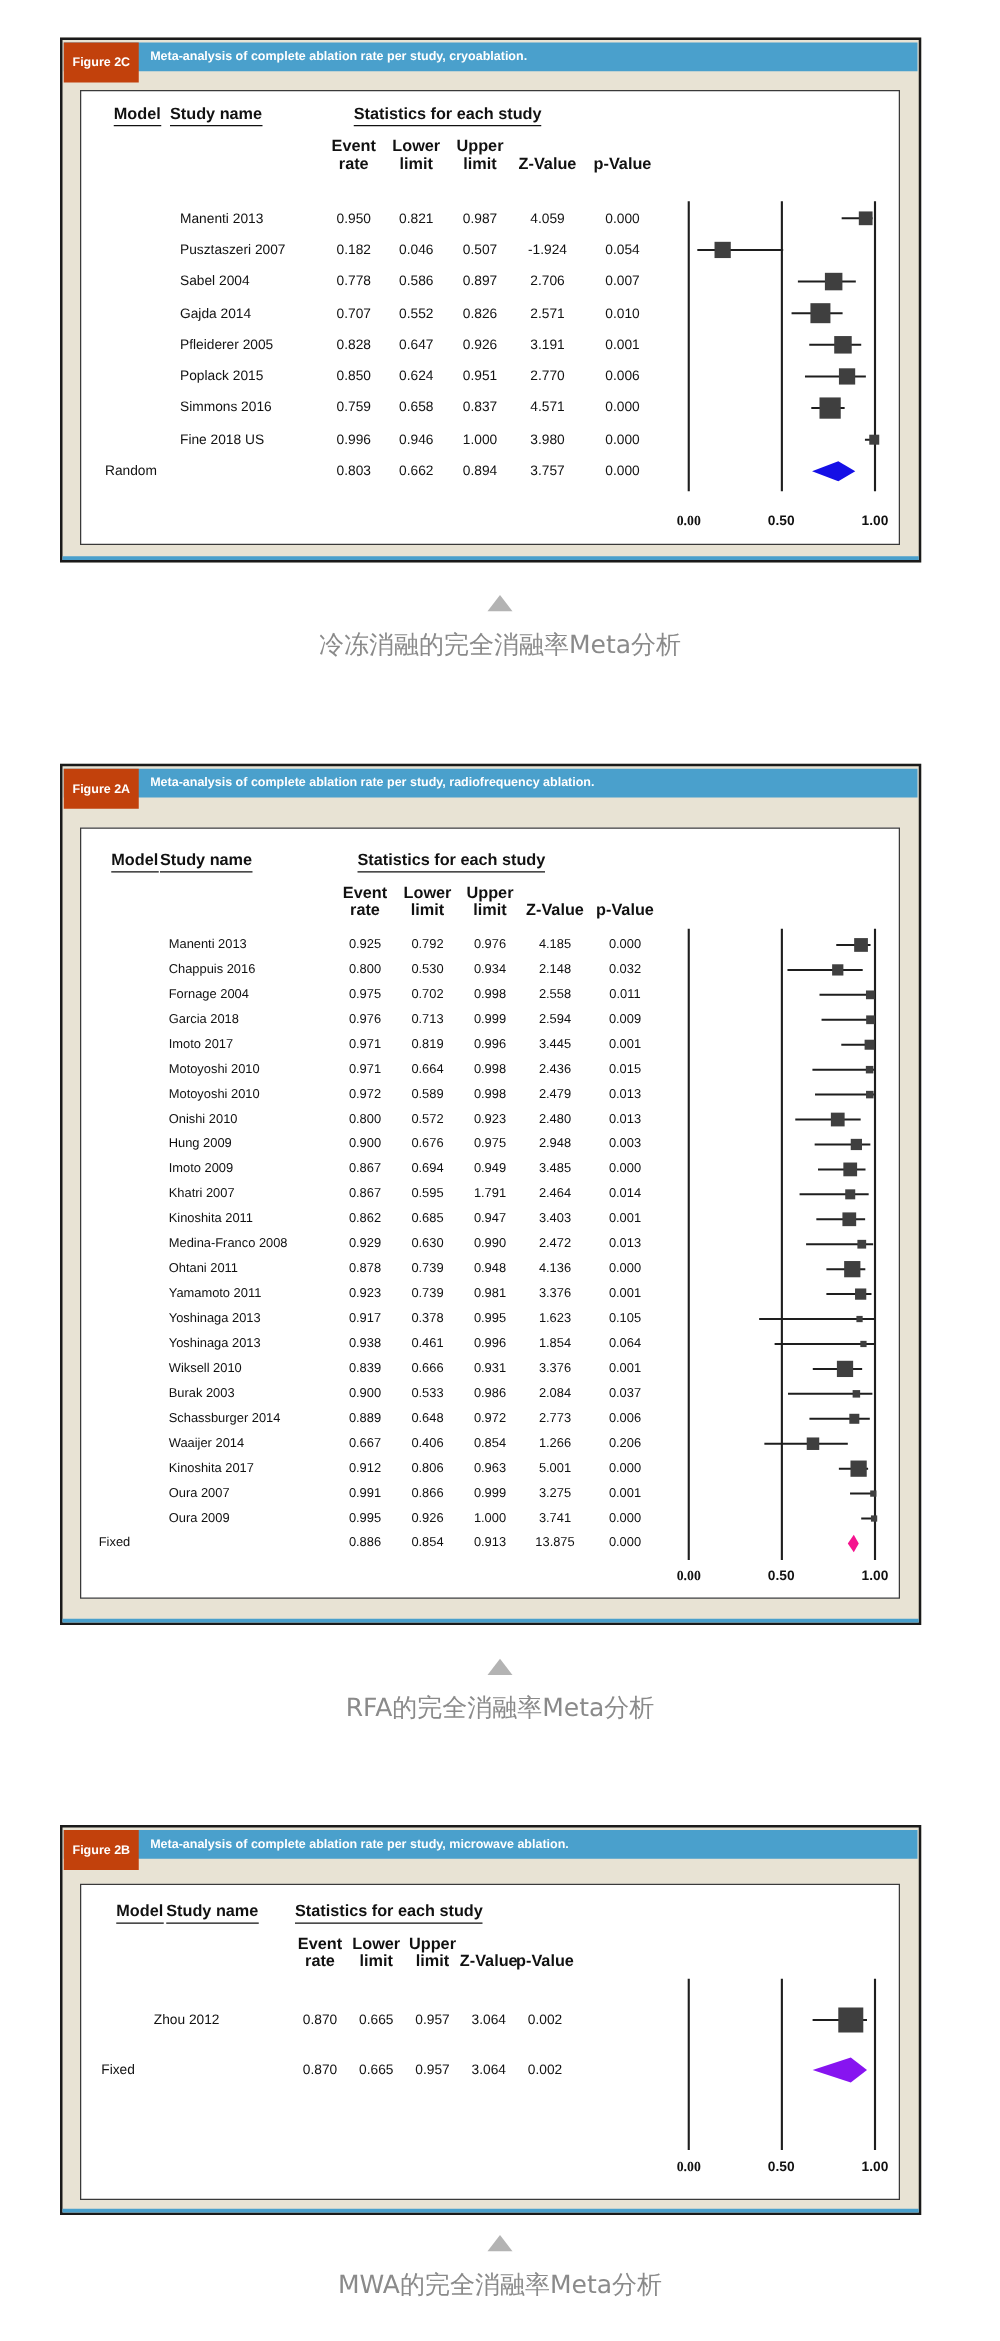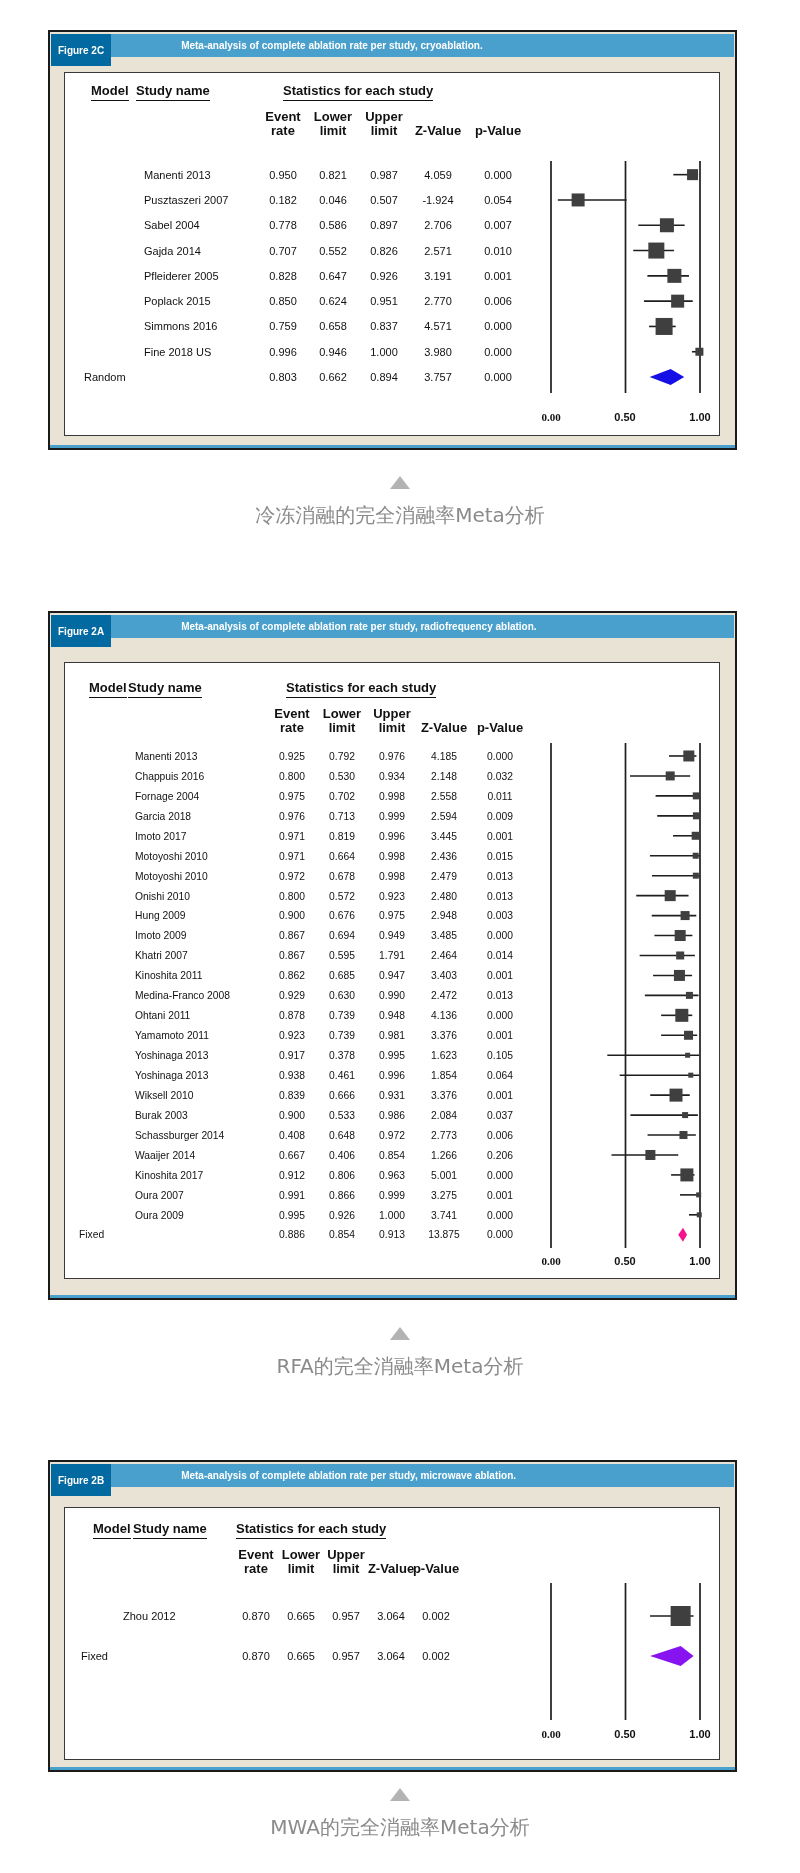--- a/index.html
+++ b/index.html
@@ -5,24 +5,24 @@
   html,body{margin:0;padding:0;}
   body{width:800px;height:1873px;position:relative;background:#ffffff;overflow:hidden;
        font-family:"Liberation Sans","DejaVu Sans",sans-serif;}
 
   
   .panel{position:absolute;left:48px;width:689px;background:#e8e3d4;
          border:2px solid #1a1a1a;box-sizing:border-box;}
   .panel::after{content:"";position:absolute;left:0;right:0;bottom:0;height:3px;background:#4aa0cc;}
   .hdr{position:absolute;top:2px;left:1px;right:1px;height:23px;background:#4aa0cc;
        display:flex;align-items:stretch;}
-  .tag{background:#0369a1;color:#fff;font-weight:bold;font-size:10px;
+  .tag{background:#c2410c;color:#fff;font-weight:bold;font-size:10px;
        display:flex;align-items:center;padding:16px 7px;white-space:nowrap;}
   .hdr-title{color:#fff;font-weight:bold;font-size:10px;display:flex;align-items:center;
-             padding-left:25px;white-space:nowrap;margin-left:45px;}
+             padding-left:9px;white-space:nowrap;}
 
   .inner{position:absolute;left:14px;width:654px;background:#fff;border:1px solid #3a3a3a;
          box-sizing:content-box;}
 
   
   .thead span{position:absolute;font-size:13px;font-weight:bold;color:#111;white-space:nowrap;}
   .hl{border-bottom:1.5px solid #111;padding-bottom:2px;}
   .h-model{left:var(--xmh);top:var(--tht);}
   .h-study{left:var(--xsh);top:var(--tht);}
   .h-stats{left:calc(var(--xstats) - 75px);width:150px;text-align:right;top:var(--tht);}
@@ -294,21 +294,21 @@
     <span class="c-event">0.971</span>
     <span class="c-lower">0.664</span>
     <span class="c-upper">0.998</span>
     <span class="c-z">2.436</span>
     <span class="c-p">0.015</span>
   </div>
         <div class="row">
     <span class="c-model"></span>
     <span class="c-study">Motoyoshi 2010</span>
     <span class="c-event">0.972</span>
-    <span class="c-lower">0.678</span>
+    <span class="c-lower">0.589</span>
     <span class="c-upper">0.998</span>
     <span class="c-z">2.479</span>
     <span class="c-p">0.013</span>
   </div>
         <div class="row">
     <span class="c-model"></span>
     <span class="c-study">Onishi 2010</span>
     <span class="c-event">0.800</span>
     <span class="c-lower">0.572</span>
     <span class="c-upper">0.923</span>
@@ -410,21 +410,21 @@
     <span class="c-study">Burak 2003</span>
     <span class="c-event">0.900</span>
     <span class="c-lower">0.533</span>
     <span class="c-upper">0.986</span>
     <span class="c-z">2.084</span>
     <span class="c-p">0.037</span>
   </div>
         <div class="row">
     <span class="c-model"></span>
     <span class="c-study">Schassburger 2014</span>
-    <span class="c-event">0.408</span>
+    <span class="c-event">0.889</span>
     <span class="c-lower">0.648</span>
     <span class="c-upper">0.972</span>
     <span class="c-z">2.773</span>
     <span class="c-p">0.006</span>
   </div>
         <div class="row">
     <span class="c-model"></span>
     <span class="c-study">Waaijer 2014</span>
     <span class="c-event">0.667</span>
     <span class="c-lower">0.406</span>

